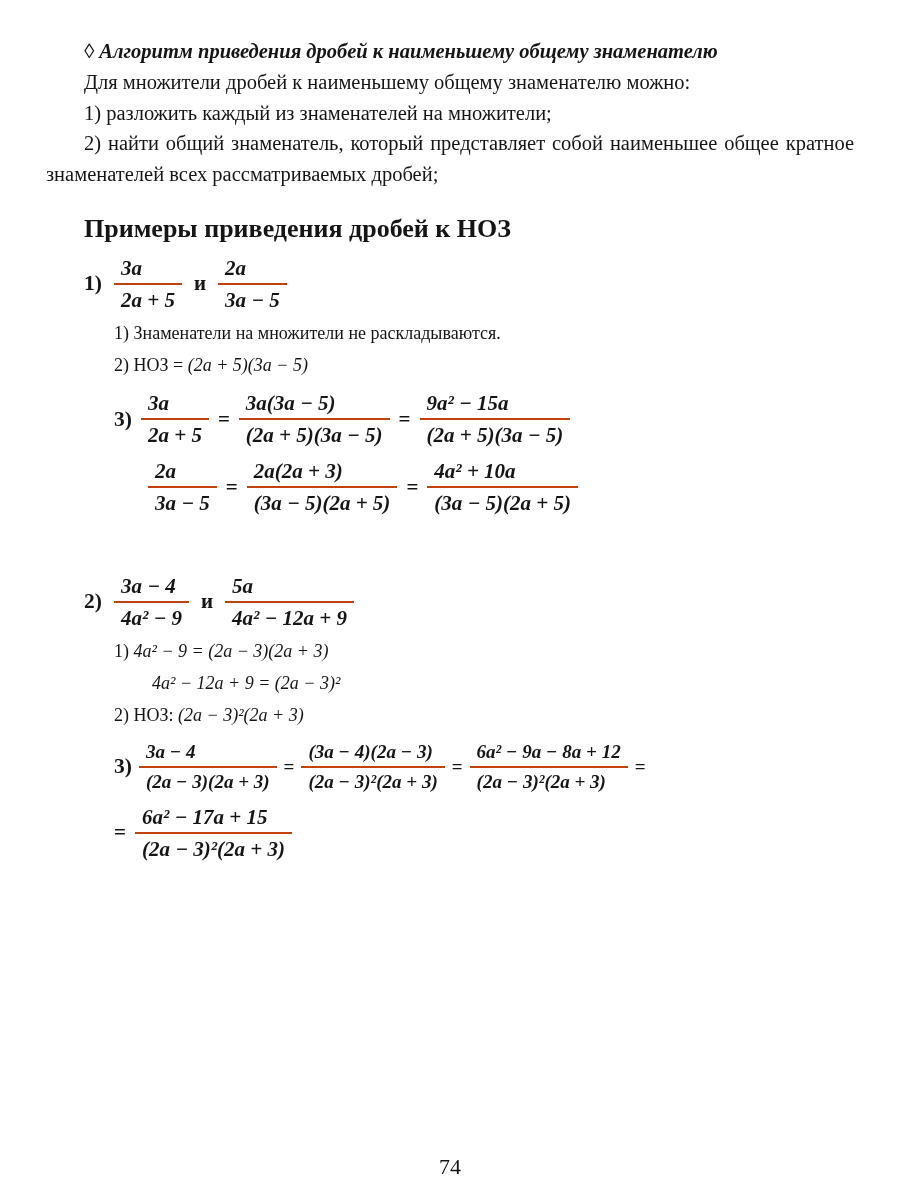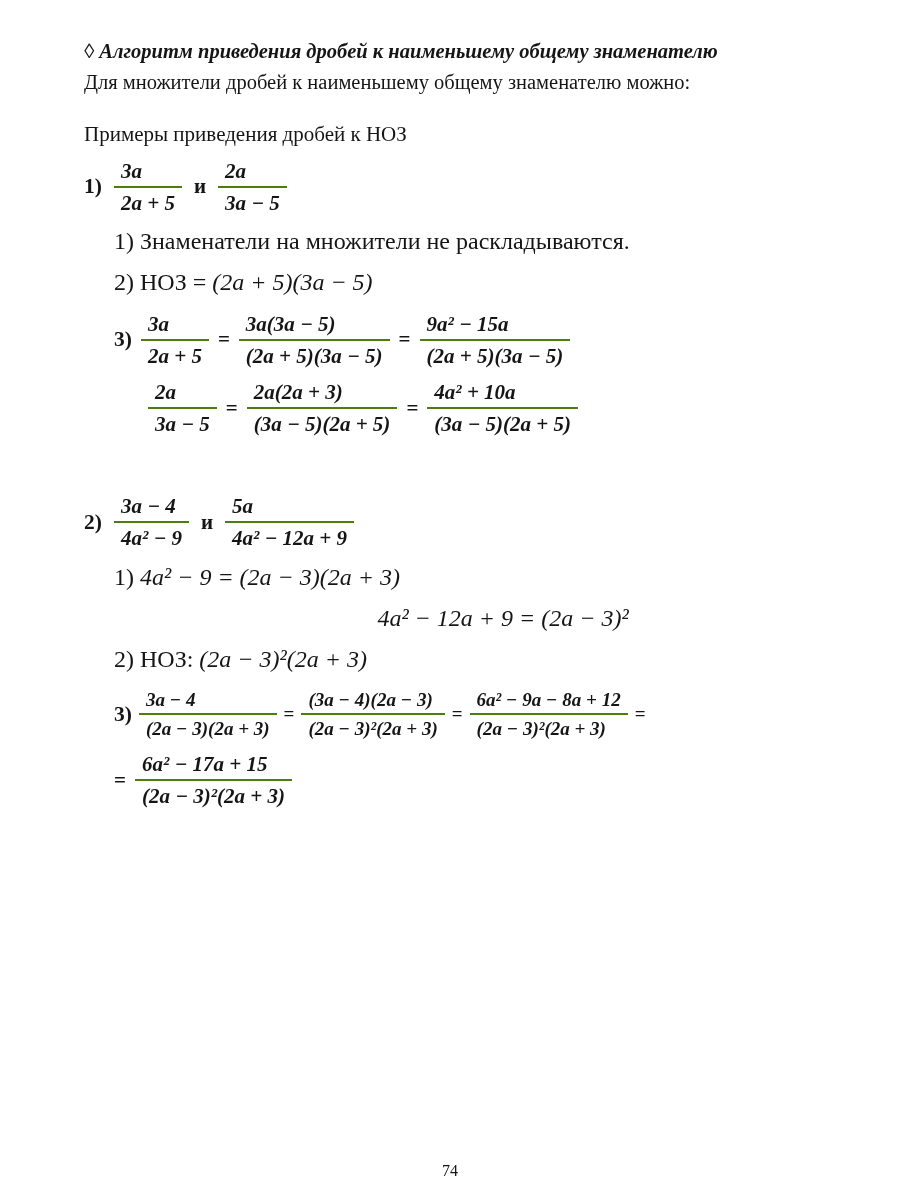--- a/index.html
+++ b/index.html
@@ -22,71 +22,73 @@
     line-height: 1.5;
     text-align: justify;
     text-indent: 38px;
   }
   .intro-title {
     font-weight: bold;
     font-style: italic;
   }
   
   .examples-heading {
-    font-weight: normal;
-    font-size: 21px;
+    font-weight: bold;
+    font-size: 26px;
     margin: 24px 0 6px 38px;
   }
   .example { margin-left: 38px; }
   .ex-label { font-weight: bold; font-size: 21.5px; flex: 0 0 auto; }
   .given-row {
     display: flex; align-items: center; gap: 12px;
     font-weight: bold; font-size: 21px;
     margin: 12px 0 8px 0;
   }
   .conj { font-style: normal; font-weight: bold; }
   .step-line {
-    font-size: 24px;
+    font-size: 18px;
     line-height: 1.5;
     margin: 5px 0 5px 30px;
   }
   .step-line.eqline { font-weight: normal; }
   .step-line .math { font-style: italic; }
-  .step-line.indented { margin-left: 68px; text-align: center; }
+  .step-line.indented { margin-left: 68px; }
   .math-row {
     display: flex; align-items: center; gap: 9px;
     font-weight: bold; font-size: 21px;
     margin: 12px 0 12px 30px;
     white-space: nowrap;
   }
   .math-row.compact { font-size: 19px; gap: 7px; }
   .math-row.sub-indent { margin-left: 64px; }
   .eq { font-style: normal; flex: 0 0 auto; }
   
   .frac {
     display: inline-block;
     font-style: italic;
     flex: 0 0 auto;
   }
   .frac .num { display: block; padding: 0 7px 3px; line-height: 1.15; white-space: nowrap; }
-  .frac .den { display: block; border-top: 2px solid #4d7c0f; padding: 3px 7px 0; line-height: 1.15; white-space: nowrap; }
+  .frac .den { display: block; border-top: 2px solid #c2410c; padding: 3px 7px 0; line-height: 1.15; white-space: nowrap; }
   .spacer-lg { height: 34px; }
   .pagenum {
     position: absolute; left: 0; right: 0; bottom: 20px;
-    text-align: center; font-size: 16px;
+    text-align: center; font-size: 22px;
   }
 </style>
 </head>
 <body>
 
 <div class="page">
 
   <div class="intro">
     <p class="intro-title">◊ Алгоритм приведения дробей к наименьшему общему знаменателю</p>
     <p>Для множители дробей к наименьшему общему знаменателю можно:</p>
+    <p>1) разложить каждый из знаменателей на множители;</p>
+    <p>2) найти общий знаменатель, который представляет собой наименьшее общее кратное знаменателей всех рассматриваемых дробей;</p>
   </div>
 
   <h2 class="examples-heading">Примеры приведения дробей к НОЗ</h2>
 
   <div class="example">
     <div class="given-row">
       <span class="ex-label">1)</span>
       <span class="frac">
         <span class="num">3a</span>
         <span class="den">2a + 5</span>

